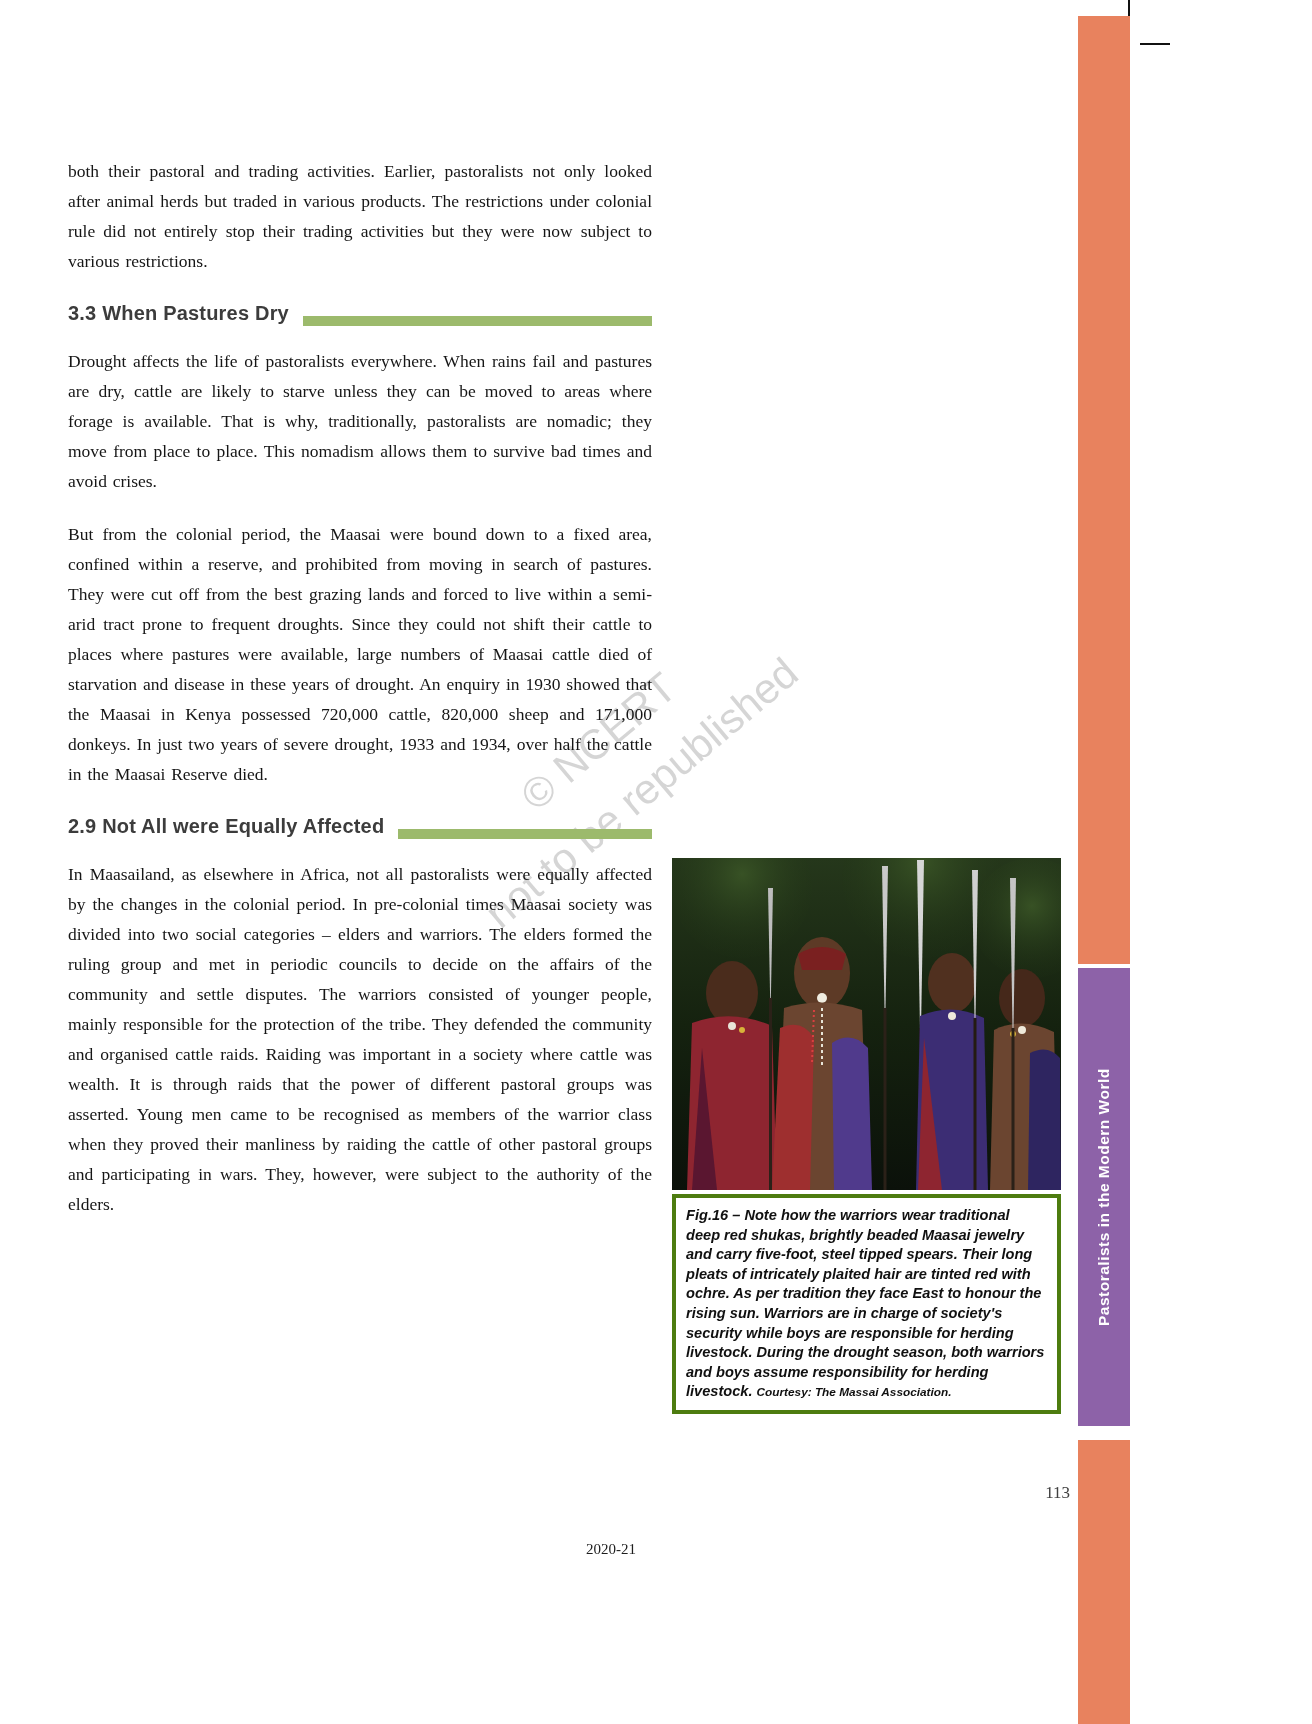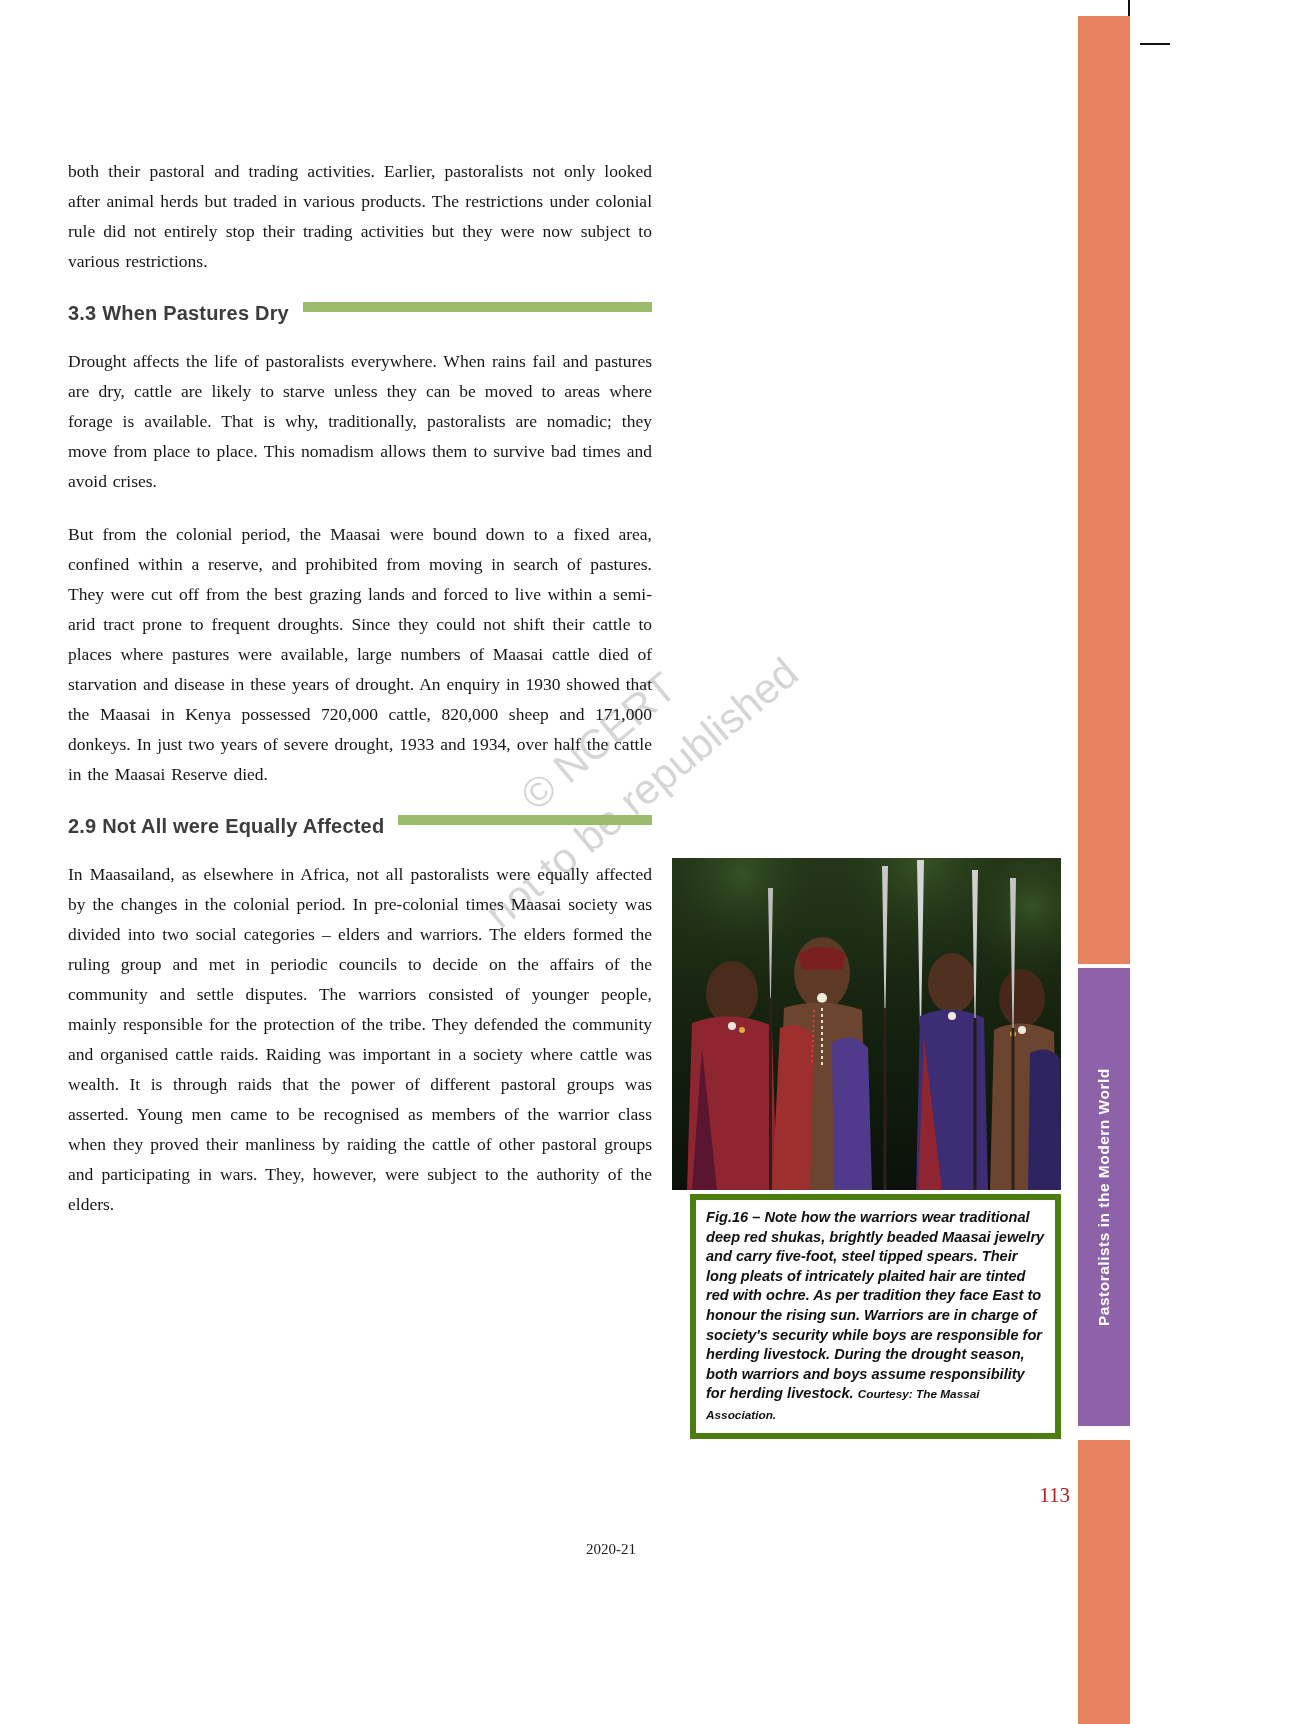--- a/index.html
+++ b/index.html
@@ -30,37 +30,37 @@
   
   .watermark{position:absolute;left:340px;top:700px;width:560px;transform:rotate(-40deg);
     color:rgba(125,125,125,.32);font-family:"Liberation Sans",sans-serif;font-size:42px;
     text-align:center;line-height:1.6;pointer-events:none;user-select:none;}
   .watermark div{white-space:nowrap;}
 
   
   .main{position:absolute;left:68px;top:140px;width:584px;}
   .body-text{font-family:"Liberation Serif",serif;font-size:17.5px;line-height:30px;
     color:var(--text-ink);text-align:justify;margin:16px 0 23px;word-spacing:1.5px;}
-  .heading-row{display:flex;align-items:flex-start;margin:24px 0 20px;}
+  .heading-row{display:flex;align-items:flex-end;margin:24px 0 20px;}
   .heading-row h2{margin:0;font-family:"Liberation Sans",sans-serif;font-size:20px;line-height:26px;
     font-weight:bold;color:var(--heading-ink);white-space:nowrap;letter-spacing:.2px;}
   .green-bar{flex:1;height:10px;background:var(--green-bar);margin-left:14px;margin-top:2px;}
 
   
   .figure{position:absolute;left:672px;top:858px;width:389px;margin:0;}
   .photo{display:block;width:389px;height:332px;}
-  .caption{border:6px solid #4d7c0f;margin-top:4px;padding:8px 10px 7px;
+  .caption{border:4px solid #4d7c0f;margin-top:4px;padding:8px 10px 7px;
     font-family:"Liberation Sans",sans-serif;font-size:14.6px;line-height:19.6px;
-    font-style:italic;font-weight:bold;color:#101010;text-align:left;margin-left:18px;}
+    font-style:italic;font-weight:bold;color:#101010;text-align:left;}
   .caption .fig-label{font-weight:bold;}
   .caption .courtesy{font-size:11.8px;}
 
   
   .page-number{position:absolute;left:1010px;top:1483px;width:60px;text-align:right;
-    font-family:"Liberation Serif",serif;font-size:21px;color:#b91c1c;}
+    font-family:"Liberation Serif",serif;font-size:17px;color:#404040;}
   .footer{position:absolute;left:16px;top:1541px;width:1190px;text-align:center;
     font-family:"Liberation Serif",serif;font-size:15px;color:#1d1d1d;}
 </style>
 </head>
 <body>
 
 <div class="page">
 
   <div class="crop-v"></div>
   <div class="crop-h"></div>

